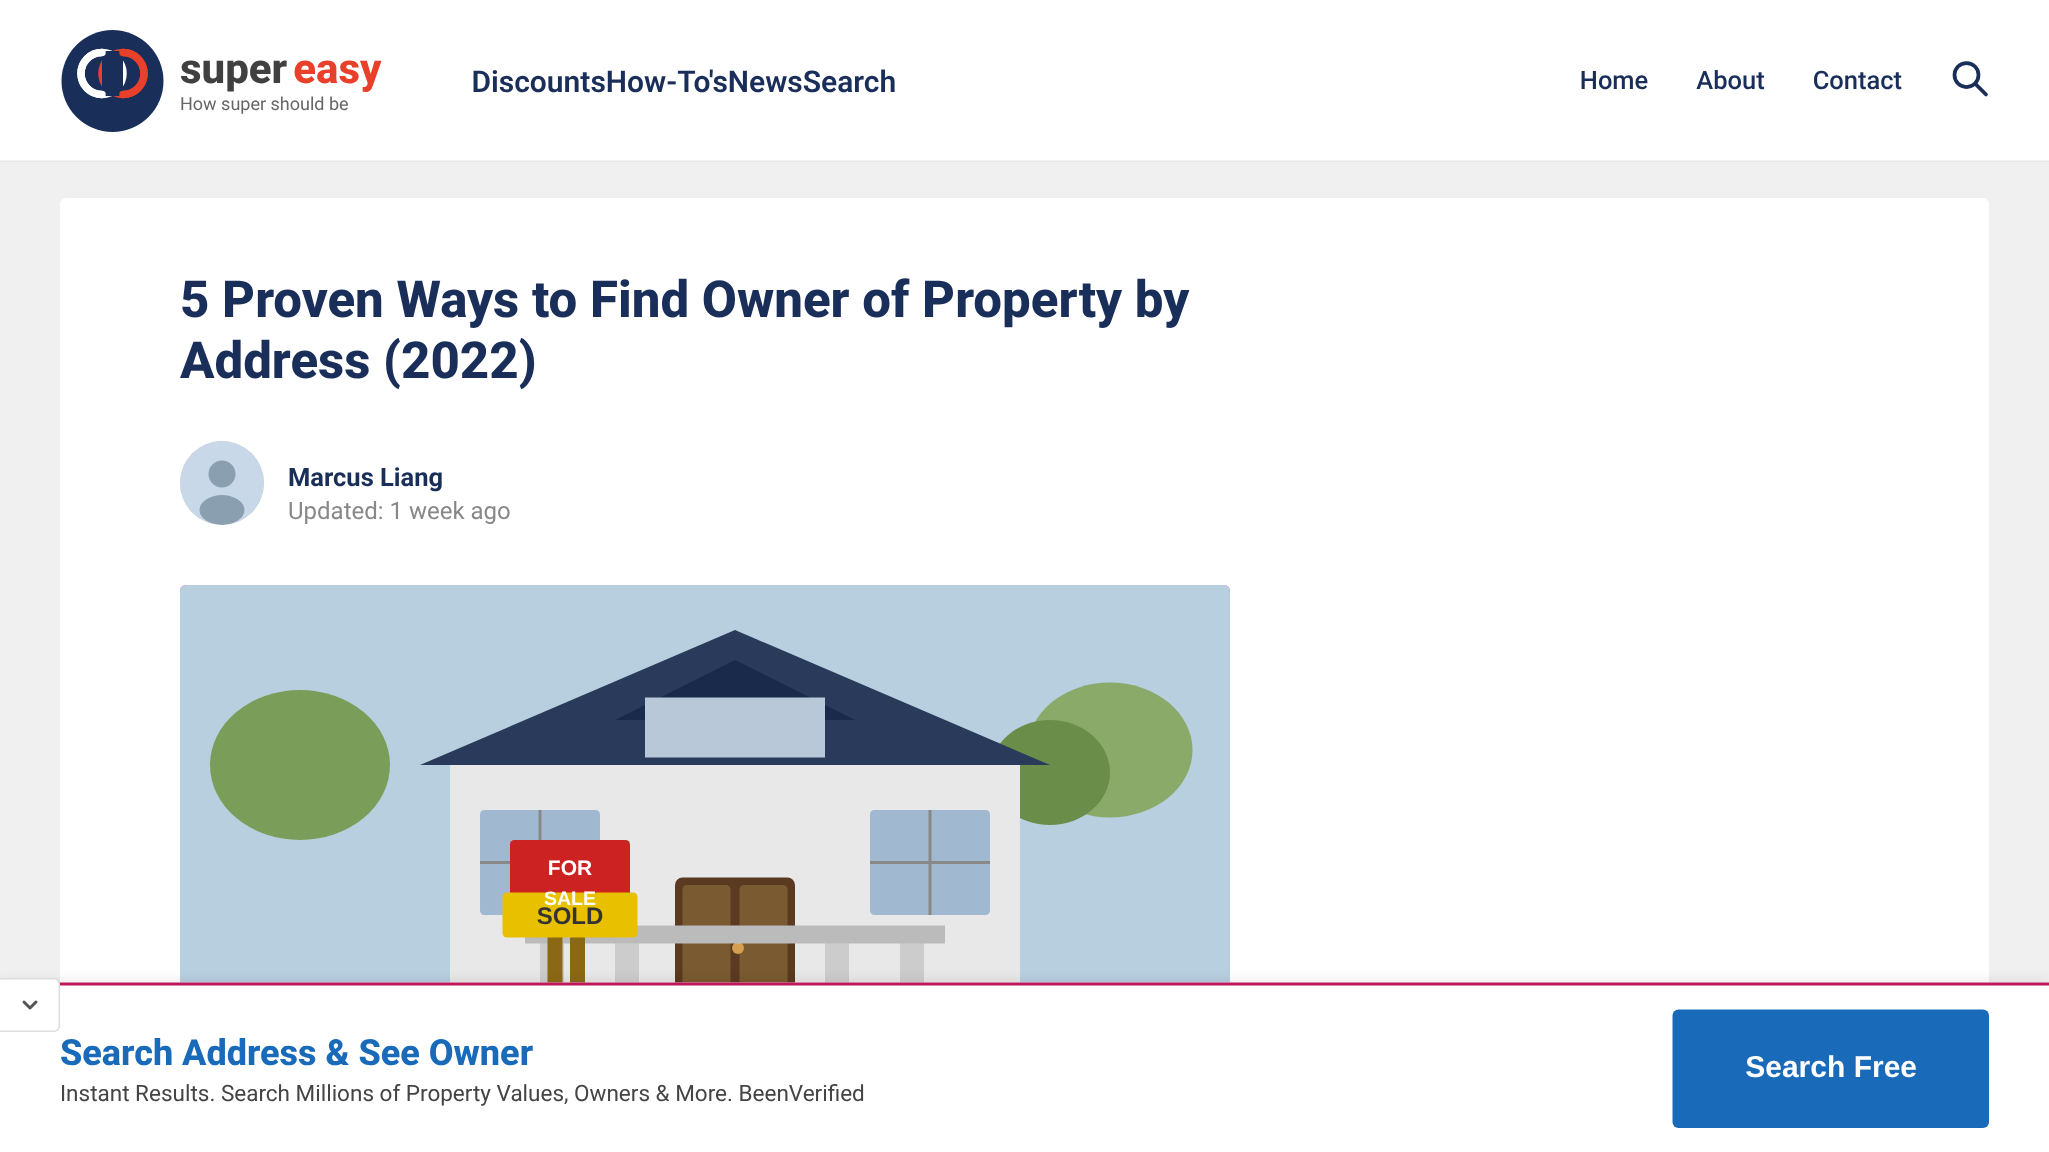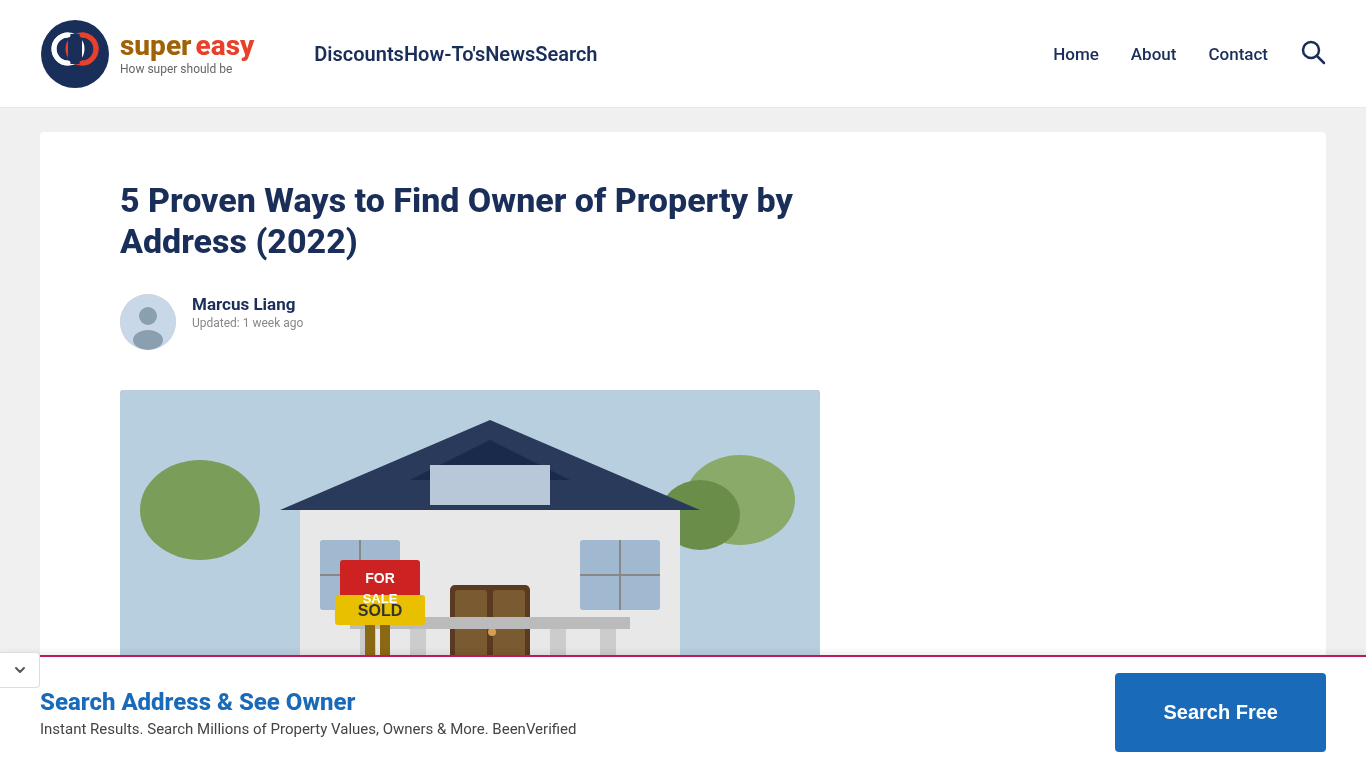--- a/index.html
+++ b/index.html
@@ -28,21 +28,21 @@
       margin-right: 10px;
       flex-shrink: 0;
     }
     .logo-text {
       display: flex;
       flex-direction: column;
     }
     .logo-super {
       font-size: 28px;
       font-weight: 800;
-      color: #a16207;
+      color: #404040;
       line-height: 1;
     }
     .logo-easy {
       font-size: 28px;
       font-weight: 800;
       color: #e8402a;
       line-height: 1;
     }
     .logo-tagline {
       font-size: 12px;
@@ -93,21 +93,21 @@
     .article-title {
       font-size: 34px;
       font-weight: 800;
       color: #1a2e5a;
       line-height: 1.2;
       margin-bottom: 32px;
       max-width: 680px;
     }
     .author-row {
       display: flex;
-      align-items: flex-start;
+      align-items: flex-end;
       gap: 16px;
       margin-bottom: 40px;
     }
     .author-avatar {
       width: 56px;
       height: 56px;
       border-radius: 50%;
       background: #ccc;
       overflow: hidden;
       flex-shrink: 0;
@@ -122,21 +122,21 @@
     .author-info {
       display: flex;
       flex-direction: column;
     }
     .author-name {
       font-size: 17px;
       font-weight: 700;
       color: #1a2e5a;
     }
     .author-updated {
-      font-size: 12px;
+      font-size: 16px;
       color: #888;
       margin-top: 2px;
     }
     .article-image {
       width: 700px;
       height: 280px;
       border-radius: 4px;
       overflow: hidden;
       background: #ec4899;
       position: relative;

